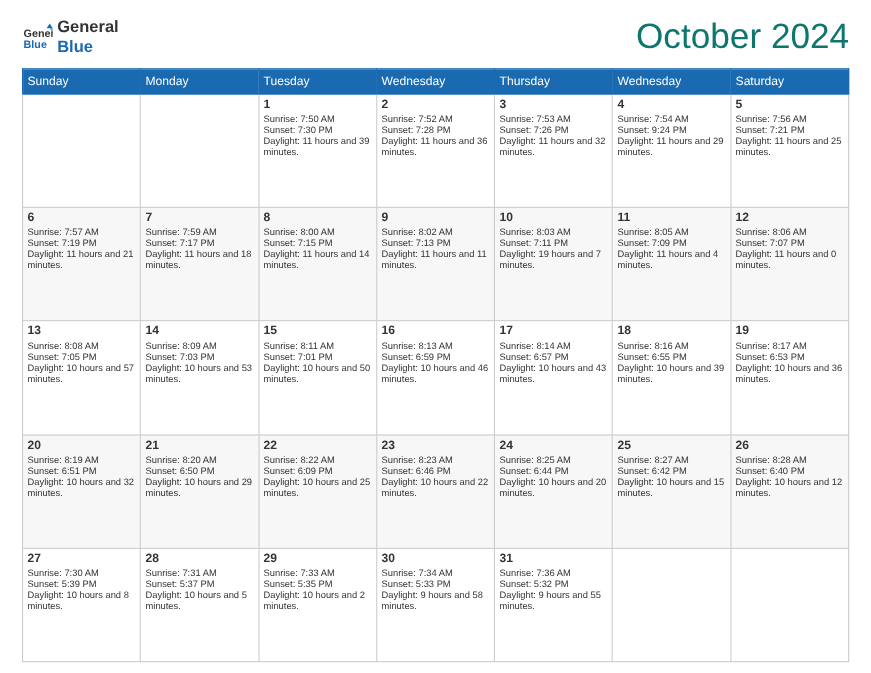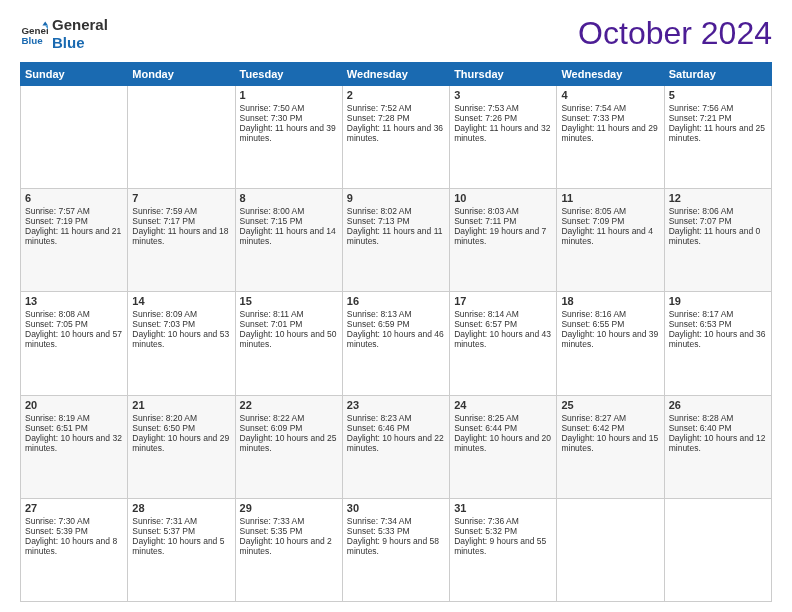--- a/index.html
+++ b/index.html
@@ -32,38 +32,38 @@
     .logo-icon {
       width: 28px;
       height: 28px;
     }
     .title-block {
       text-align: right;
     }
     .month-year {
       font-size: 32px;
       font-weight: 300;
-      color: #4c1d95;
+      color: #0f766e;
       line-height: 1.1;
     }
     .location {
       font-size: 14px;
       color: #555;
     }
     .calendar {
       flex: 1;
       border-collapse: collapse;
       width: 100%;
       table-layout: fixed;
     }
     .calendar th {
       background: #1a6ab1;
       color: #fff;
       font-size: 11px;
-      font-weight: bold;
+      font-weight: normal;
       padding: 5px 4px;
       text-align: left;
       border: 1px solid #1a6ab1;
     }
     .calendar td {
       border: 1px solid #ccc;
       vertical-align: top;
       padding: 3px 4px;
       font-size: 8.5px;
       color: #333;
@@ -135,21 +135,21 @@
           </td>
           <td>
             <span class="day-num">3</span>
             <div>Sunrise: 7:53 AM</div>
             <div>Sunset: 7:26 PM</div>
             <div>Daylight: 11 hours and 32 minutes.</div>
           </td>
           <td>
             <span class="day-num">4</span>
             <div>Sunrise: 7:54 AM</div>
-            <div>Sunset: 7:33 PM</div>
+            <div>Sunset: 9:24 PM</div>
             <div>Daylight: 11 hours and 29 minutes.</div>
           </td>
           <td>
             <span class="day-num">5</span>
             <div>Sunrise: 7:56 AM</div>
             <div>Sunset: 7:21 PM</div>
             <div>Daylight: 11 hours and 25 minutes.</div>
           </td>
         </tr>
         <tr>

